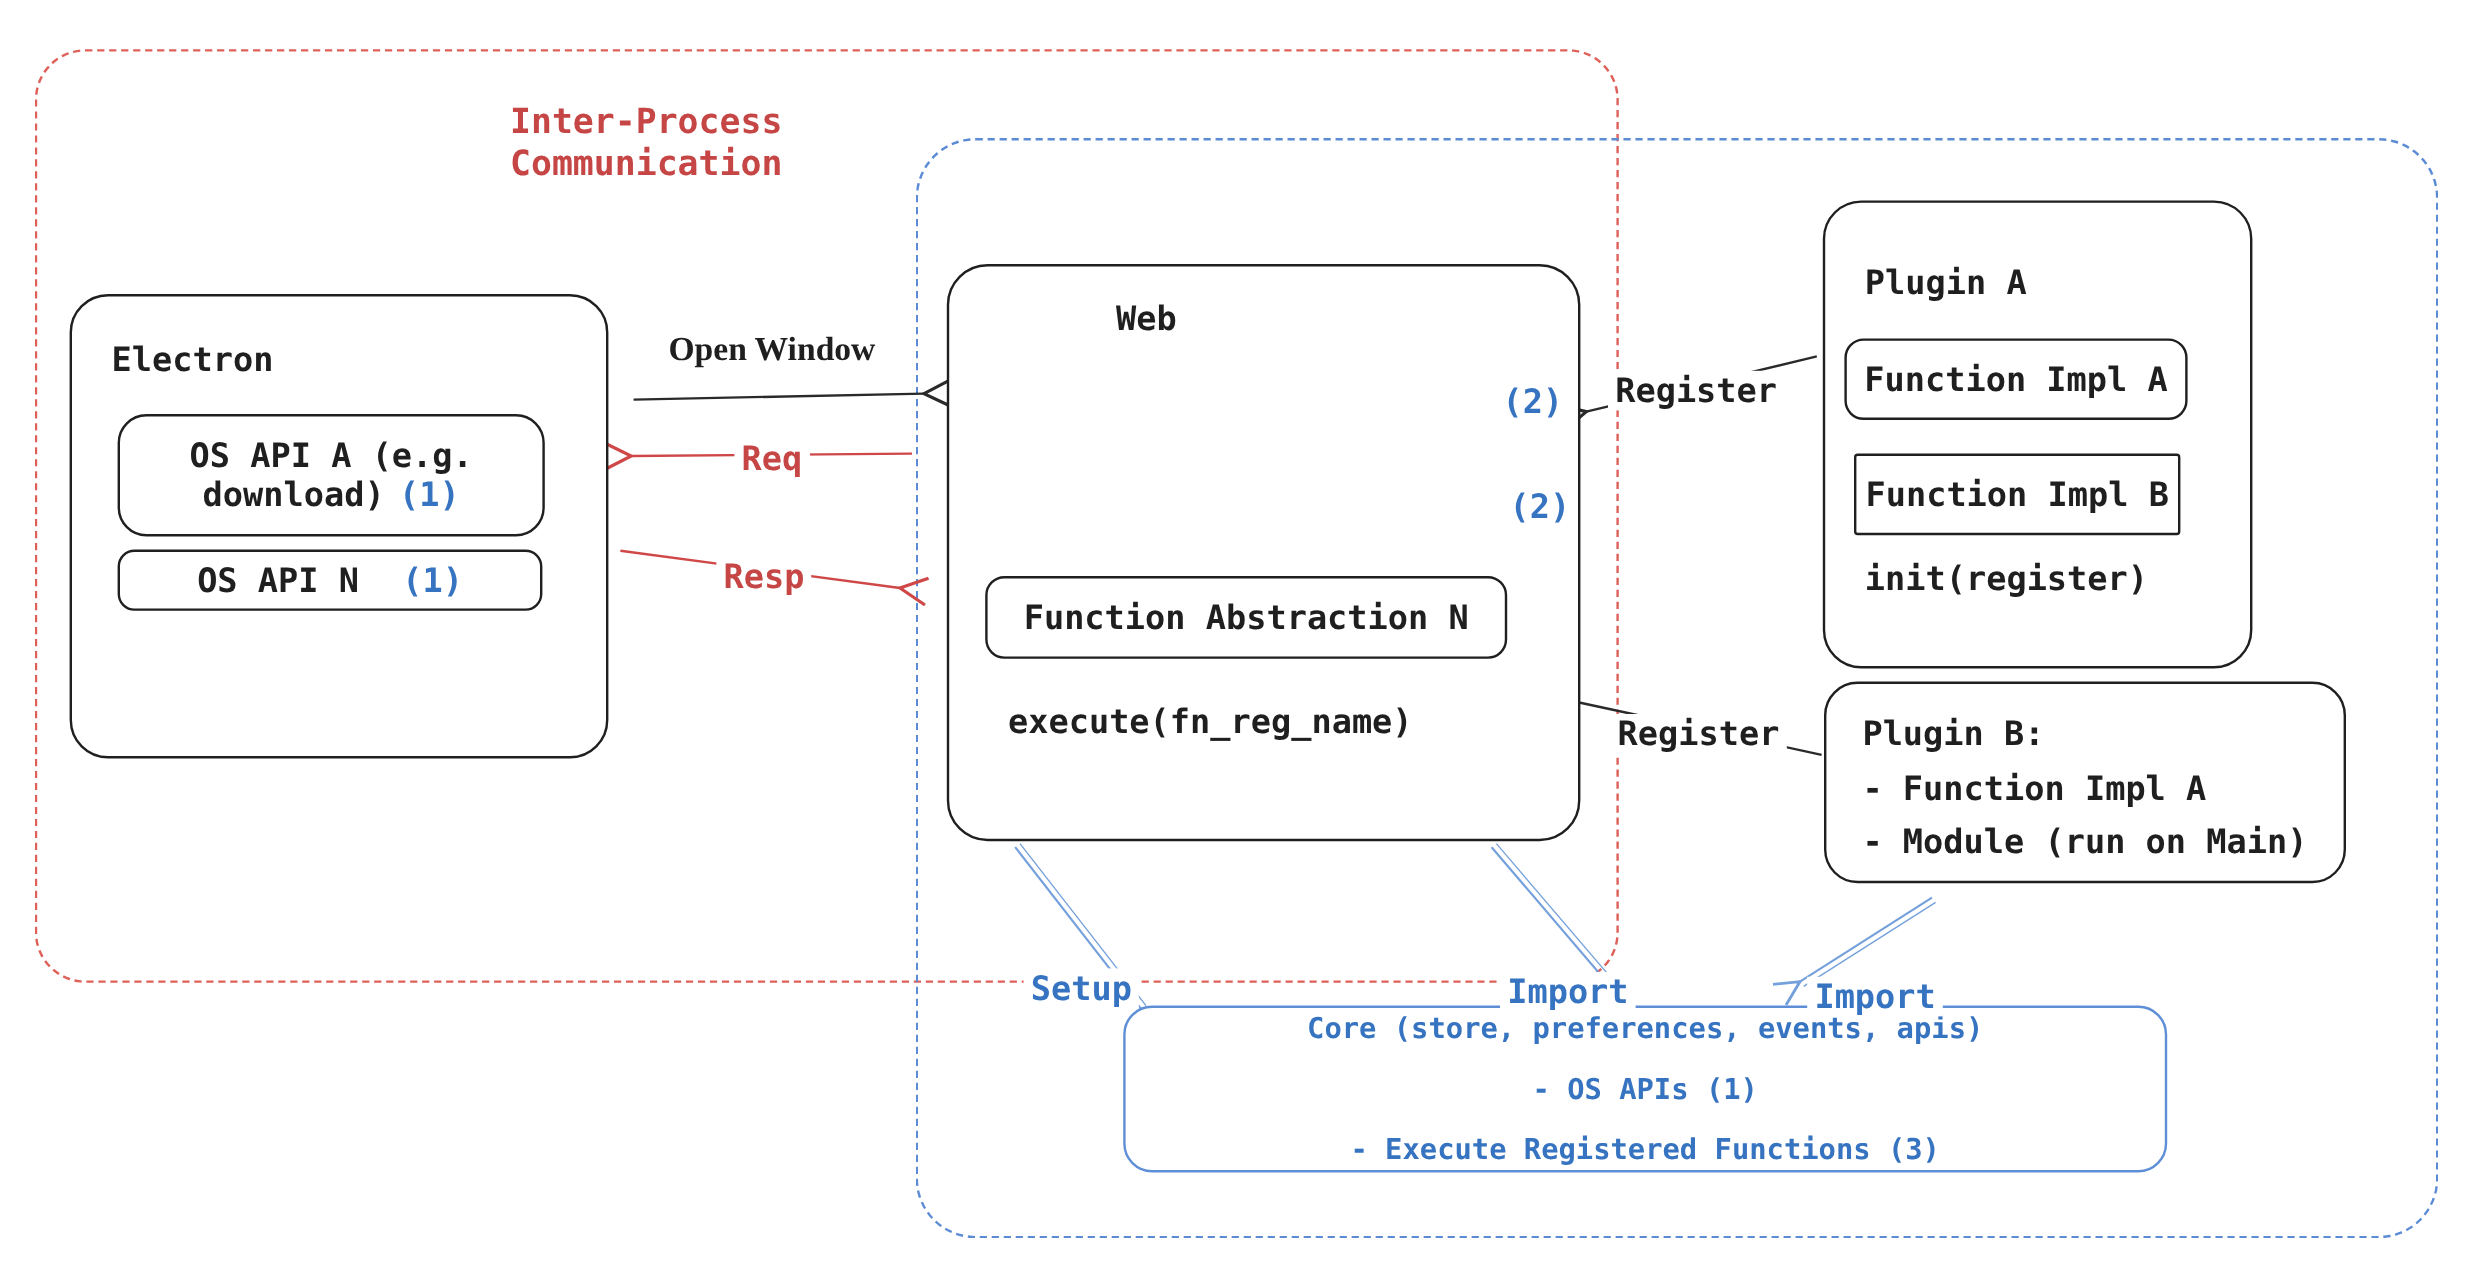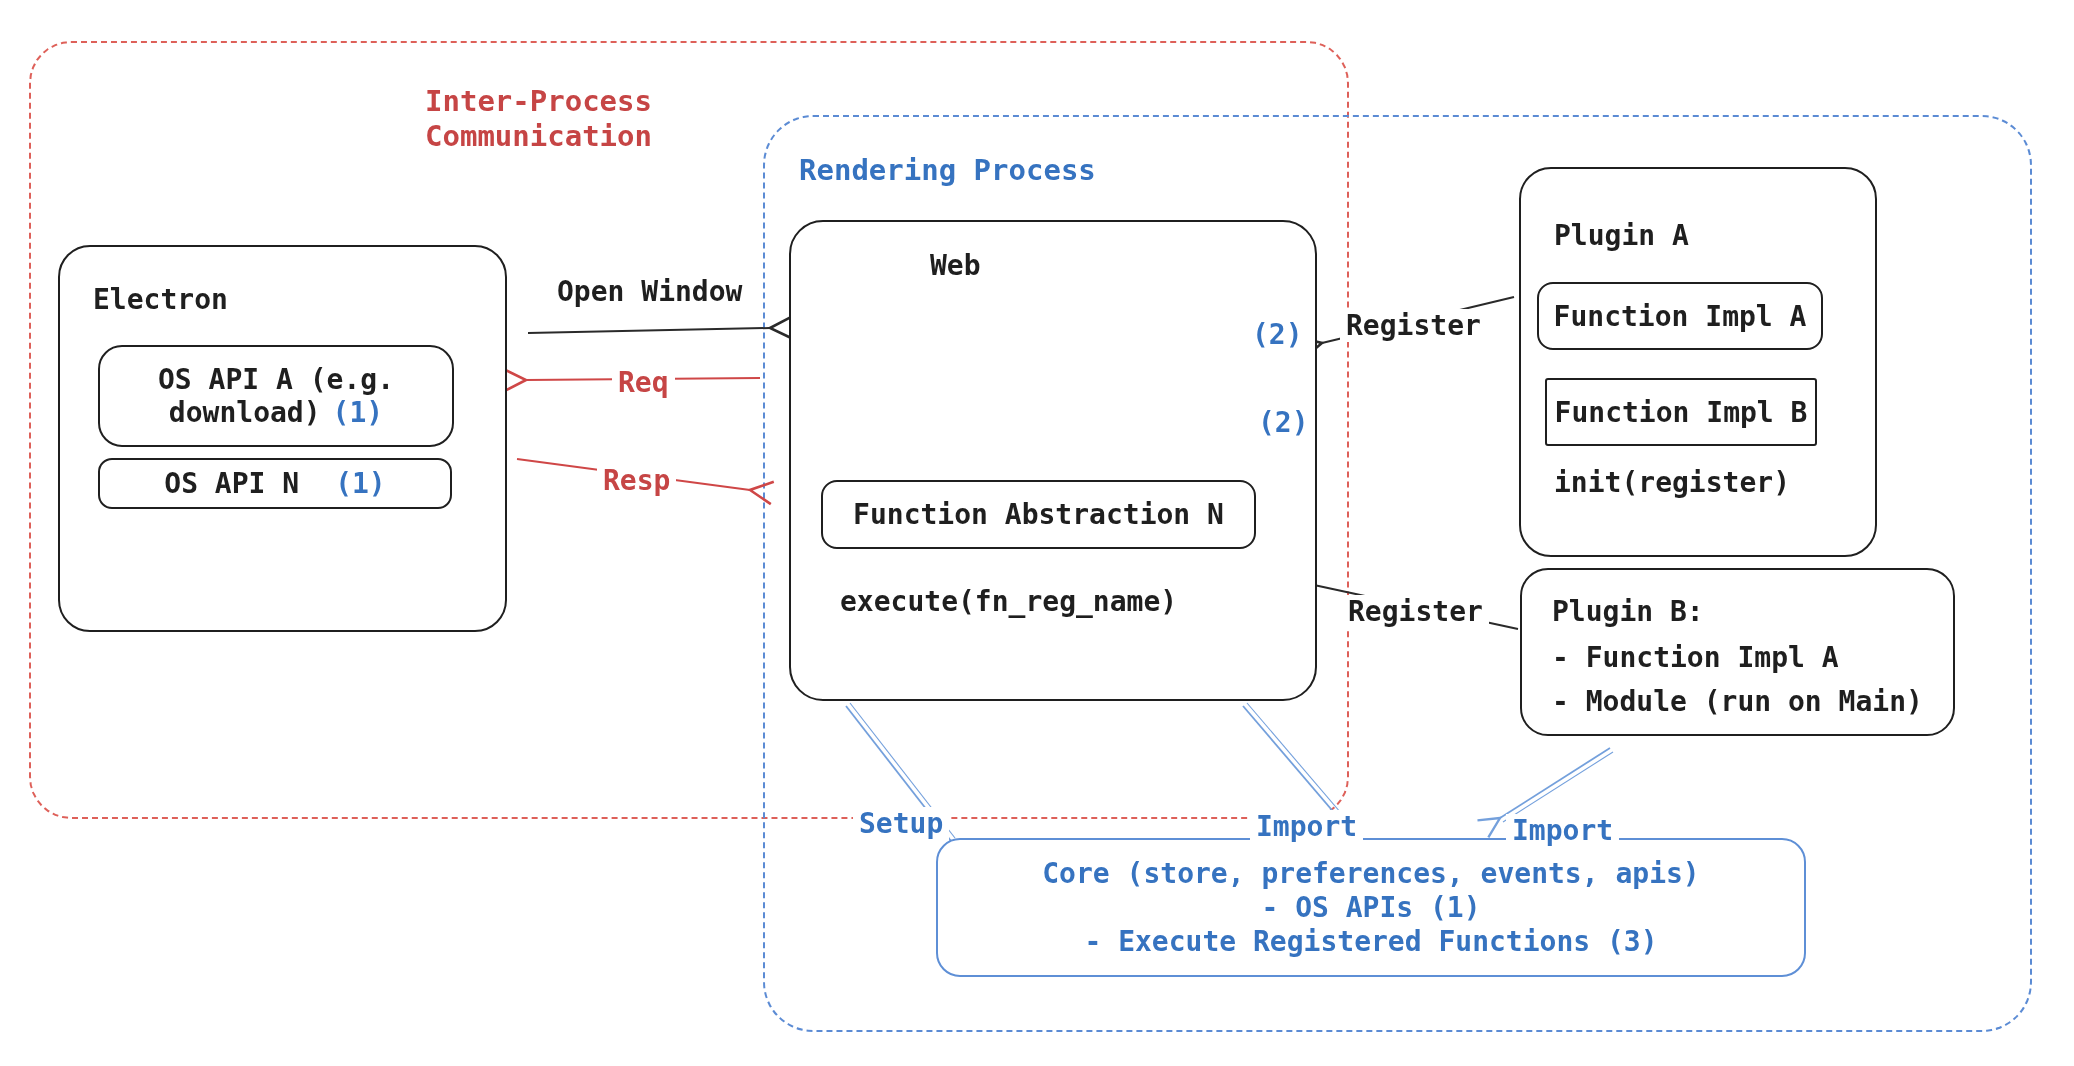--- a/index.html
+++ b/index.html
@@ -23,22 +23,22 @@
   .group-label{position:absolute;z-index:20;font-size:29px;line-height:35px;text-align:right;}
   .ipc-label{left:425px;top:84px;color:var(--red-text);}
   .rnd-label{left:799px;top:153px;color:var(--blue-text);}
   
   .node{position:absolute;background:#fff;border:2px solid var(--ink);z-index:10;}
   .electron{left:58px;top:245px;width:445px;height:383px;border-radius:32px;}
   .web{left:789px;top:220px;width:524px;height:477px;border-radius:34px;}
   .plugin-a{left:1519px;top:167px;width:354px;height:386px;border-radius:32px;}
   .plugin-b{left:1520px;top:568px;width:431px;height:164px;border-radius:28px;}
   .core{left:936px;top:838px;width:866px;height:135px;border-radius:24px;border-color:var(--core-border);
-        display:flex;flex-direction:column;align-items:center;justify-content:center;
-        color:var(--blue-text);font-size:28px;line-height:34px;text-align:center;}
+        display:flex;flex-direction:column;align-items:center;justify-content:space-between;
+        color:var(--blue-text);font-size:24px;line-height:34px;text-align:center;}
   
   .item{position:absolute;background:#fff;border:2px solid var(--ink);z-index:12;
         display:flex;align-items:center;justify-content:center;text-align:center;
         font-size:28px;line-height:33px;}
   .os-api-a{left:98px;top:345px;width:352px;height:98px;border-radius:24px;}
   .os-api-n{left:98px;top:458px;width:350px;height:47px;border-radius:14px;gap:36px;}
   .fa-a{left:819px;top:304px;width:430px;height:62px;border-radius:14px;}
   .fa-b{left:821px;top:390px;width:430px;height:66px;border-radius:16px;}
   .fa-n{left:821px;top:480px;width:431px;height:65px;border-radius:16px;}
   .impl-a{left:1537px;top:282px;width:282px;height:64px;border-radius:16px;}
@@ -73,21 +73,20 @@
 
 <div id="canvas">
 
   <div class="group-box ipc"></div>
   <div class="group-box rnd"></div>
 
   <div class="group-label ipc-label">
     <div>Inter-Process</div>
     <div>Communication</div>
   </div>
-  <div class="group-label rnd-label">Rendering Process</div>
 
   <svg id="conn-svg" width="2074" height="1066" viewBox="0 0 2074 1066">
     <defs>
       <marker id="mk-black" viewBox="-2 -8 16 16" refX="0" refY="0" markerWidth="15" markerHeight="15" orient="auto" markerUnits="strokeWidth">
         <path d="M12,-6 L0,0 L12,6" fill="none" stroke="#2a2a2a" stroke-width="1.4"></path>
       </marker>
       <marker id="mk-red" viewBox="-2 -8 16 16" refX="0" refY="0" markerWidth="15" markerHeight="15" orient="auto" markerUnits="strokeWidth">
         <path d="M12,-6 L0,0 L12,6" fill="none" stroke="#cf4747" stroke-width="1.4"></path>
       </marker>
       <marker id="mk-blue" viewBox="-2 -8 16 16" refX="0" refY="0" markerWidth="15" markerHeight="15" orient="auto" markerUnits="strokeWidth">
@@ -136,21 +135,21 @@
   <div class="title t-plugin-b">Plugin B:</div>
   <div class="title pb-line1">- Function Impl A</div>
   <div class="title pb-line2">- Module (run on Main)</div>
 
   <div class="node core">
     <div>Core (store, preferences, events, apis)</div>
     <div>- OS APIs (1)</div>
     <div>- Execute Registered Functions (3)</div>
   </div>
 
-  <div class="conn-label lbl-black no-bg" style="left:551px;top:275px;">Open Window</div>
+  <div class="conn-label lbl-black no-bg" style="left:551px;top:275px;font-family:Liberation Serif, serif;">Open Window</div>
   <div class="conn-label lbl-red" style="left:612px;top:366px;">Req</div>
   <div class="conn-label lbl-red" style="left:597px;top:464px;">Resp</div>
   <div class="conn-label lbl-black" style="left:1340px;top:309px;">Register</div>
   <div class="conn-label lbl-black" style="left:1342px;top:595px;">Register</div>
   <div class="conn-label lbl-blue" style="left:853px;top:763px;">Setup</div>
   <div class="conn-label lbl-blue" style="left:1250px;top:766px;">Import</div>
   <div class="conn-label lbl-blue" style="left:1506px;top:770px;">Import</div>
 
 </div>
 

